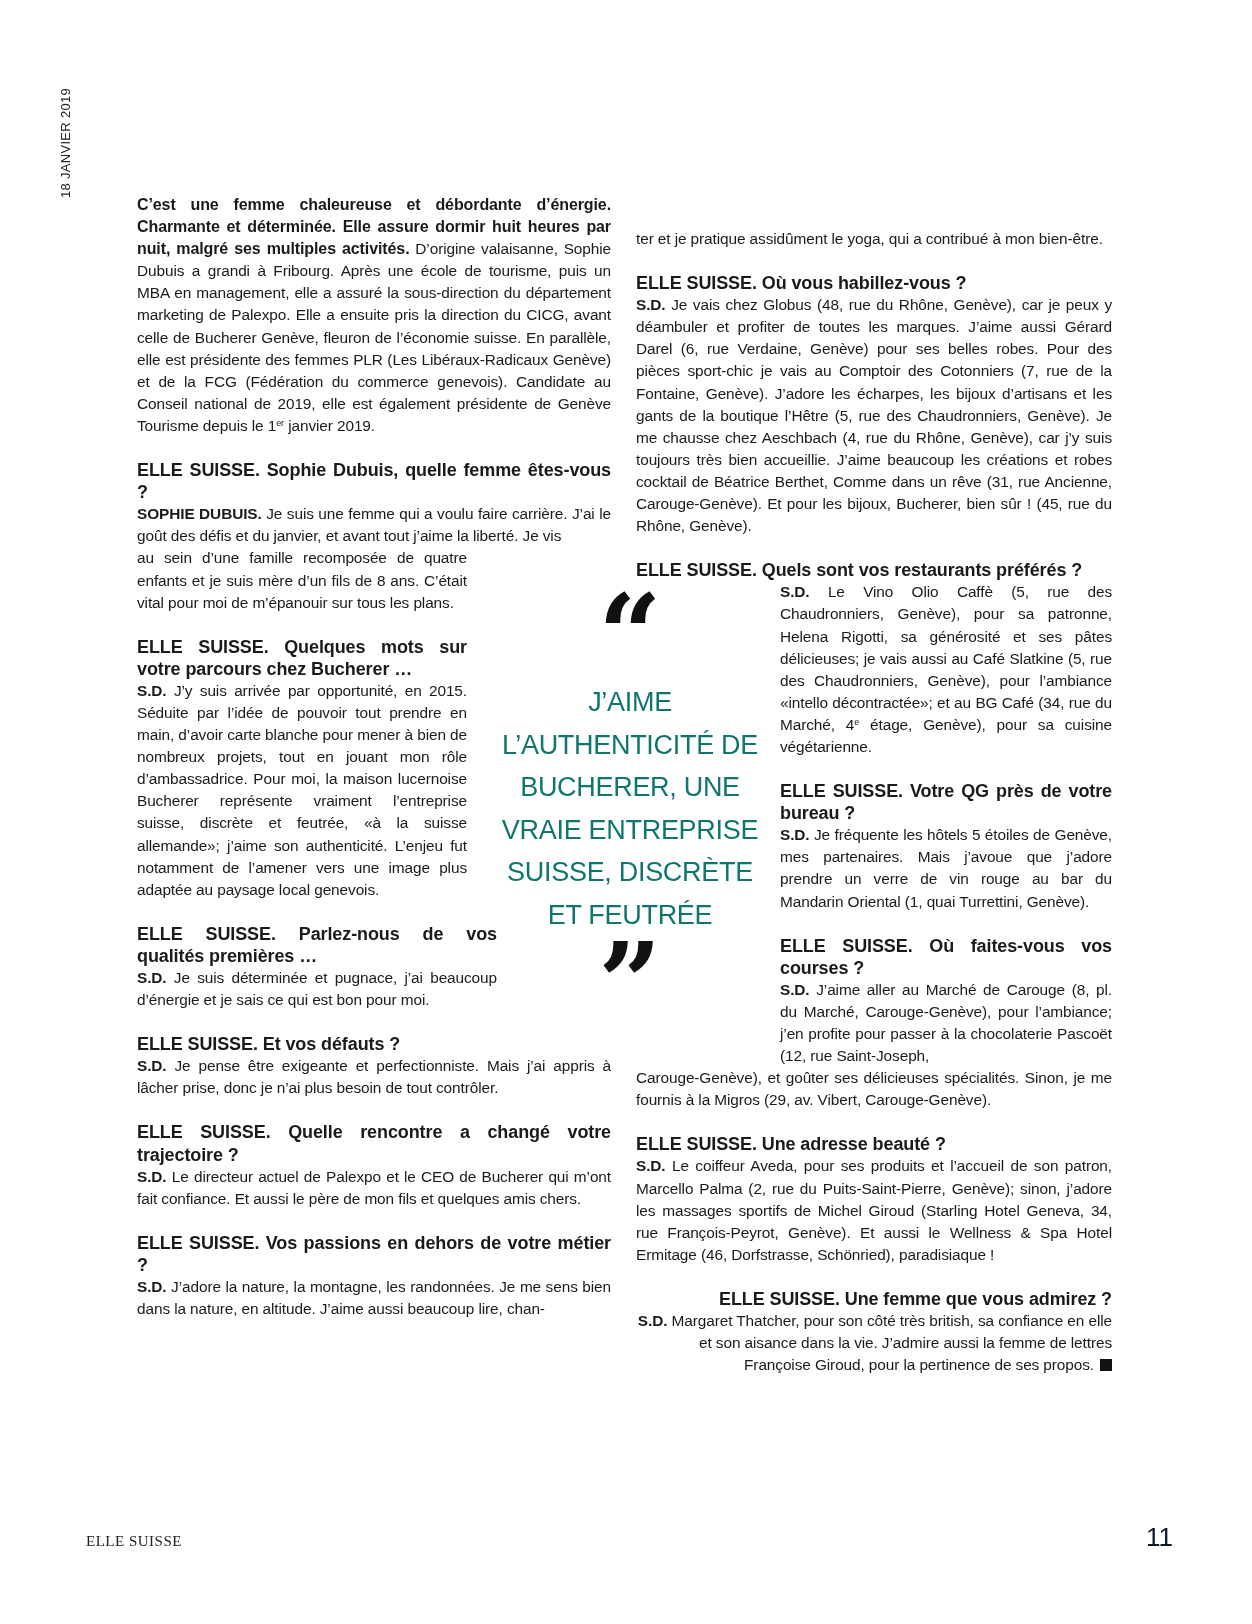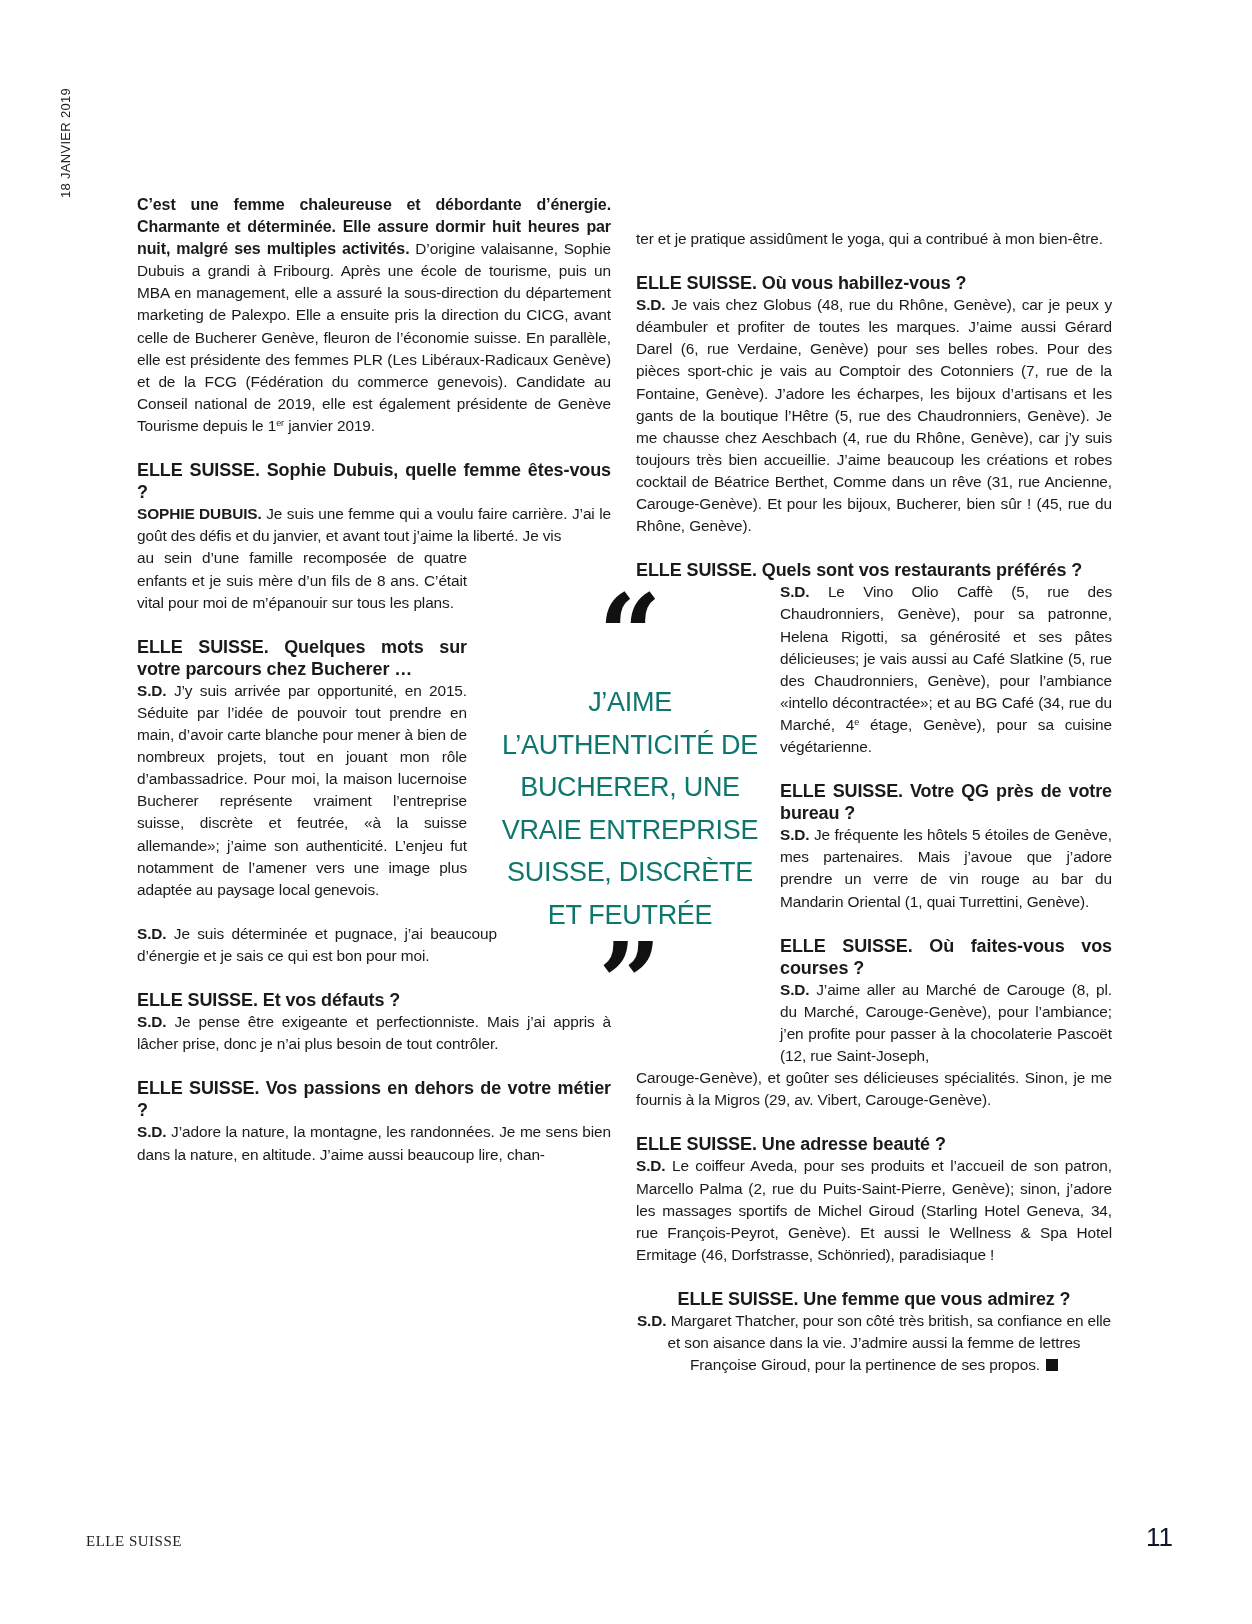--- a/index.html
+++ b/index.html
@@ -63,28 +63,33 @@
     <span class="sd">SOPHIE DUBUIS.</span><span> Je suis une femme qui a voulu faire carrière. J’ai le goût des défis et du janvier, et avant tout j’aime la liberté. Je vis</span>
     <div class="narrow">au sein d’une famille recomposée de quatre enfants et je suis mère d’un fils de 8 ans. C’était vital pour moi de m’épanouir sur tous les plans.</div>
   </div>
 
   <div class="qa narrow">
     <span class="q">ELLE SUISSE. Quelques mots sur votre parcours chez Bucherer …</span>
     <span class="sd">S.D.</span><span> J’y suis arrivée par opportunité, en 2015. Séduite par l’idée de pouvoir tout prendre en main, d’avoir carte blanche pour mener à bien de nombreux projets, tout en jouant mon rôle d’ambassadrice. Pour moi, la maison lucernoise Bucherer représente vraiment l’entreprise suisse, discrète et feutrée, «à la suisse allemande»; j’aime son authenticité. L’enjeu fut notamment de l’amener vers une image plus adaptée au paysage local genevois.</span>
   </div>
 
   <div class="qa narrow" style="width:360px">
+    <span class="q">ELLE SUISSE. Parlez-nous de vos qualités premières …</span>
     <span class="sd">S.D.</span><span> Je suis déterminée et pugnace, j’ai beaucoup d’énergie et je sais ce qui est bon pour moi.</span>
   </div>
 
   <div class="qa">
     <span class="q">ELLE SUISSE. Et vos défauts ?</span>
     <span class="sd">S.D.</span><span> Je pense être exigeante et perfectionniste. Mais j’ai appris à lâcher prise, donc je n’ai plus besoin de tout contrôler.</span>
   </div>
 
+  <div class="qa">
+    <span class="q">ELLE SUISSE. Quelle rencontre a changé votre trajectoire ?</span>
+    <span class="sd">S.D.</span><span> Le directeur actuel de Palexpo et le CEO de Bucherer qui m’ont fait confiance. Et aussi le père de mon fils et quelques amis chers.</span>
+  </div>
 
   <div class="qa">
     <span class="q">ELLE SUISSE. Vos passions en dehors de votre métier ?</span>
     <span class="sd">S.D.</span><span> J’adore la nature, la montagne, les randonnées. Je me sens bien dans la nature, en altitude. J’aime aussi beaucoup lire, chan-</span>
   </div>
 </div>
 
 <div class="pullquote">
   <div class="quote-mark quote-open">“</div>
   <div class="quote-text">J’aime l’authenticité de Bucherer, une vraie entreprise suisse, discrète et feutrée</div>
@@ -117,20 +122,20 @@
       <span class="sd">S.D.</span><span> J’aime aller au Marché de Carouge (8, pl. du Marché, Carouge-Genève), pour l’ambiance; j’en profite pour passer à la chocolaterie Pascoët (12, rue Saint-Joseph,</span>
     </div>
     <div>Carouge-Genève), et goûter ses délicieuses spécialités. Sinon, je me fournis à la Migros (29, av. Vibert, Carouge-Genève).</div>
   </div>
 
   <div class="qa">
     <span class="q">ELLE SUISSE. Une adresse beauté ?</span>
     <span class="sd">S.D.</span><span> Le coiffeur Aveda, pour ses produits et l’accueil de son patron, Marcello Palma (2, rue du Puits-Saint-Pierre, Genève); sinon, j’adore les massages sportifs de Michel Giroud (Starling Hotel Geneva, 34, rue François-Peyrot, Genève). Et aussi le Wellness &amp; Spa Hotel Ermitage (46, Dorfstrasse, Schönried), paradisiaque !</span>
   </div>
 
-  <div class="qa" style="text-align:center">
+  <div class="qa" style="text-align:right">
     <span class="q">ELLE SUISSE. Une femme que vous admirez ?</span>
     <span class="sd">S.D.</span><span> Margaret Thatcher, pour son côté très british, sa confiance en elle et son aisance dans la vie. J’admire aussi la femme de lettres Françoise Giroud, pour la pertinence de ses propos.</span><span class="end-mark"></span>
   </div>
 </div>
 
 <div class="footer-brand">ELLE SUISSE</div>
 <div class="page-number">11</div>
 
 </body></html>

